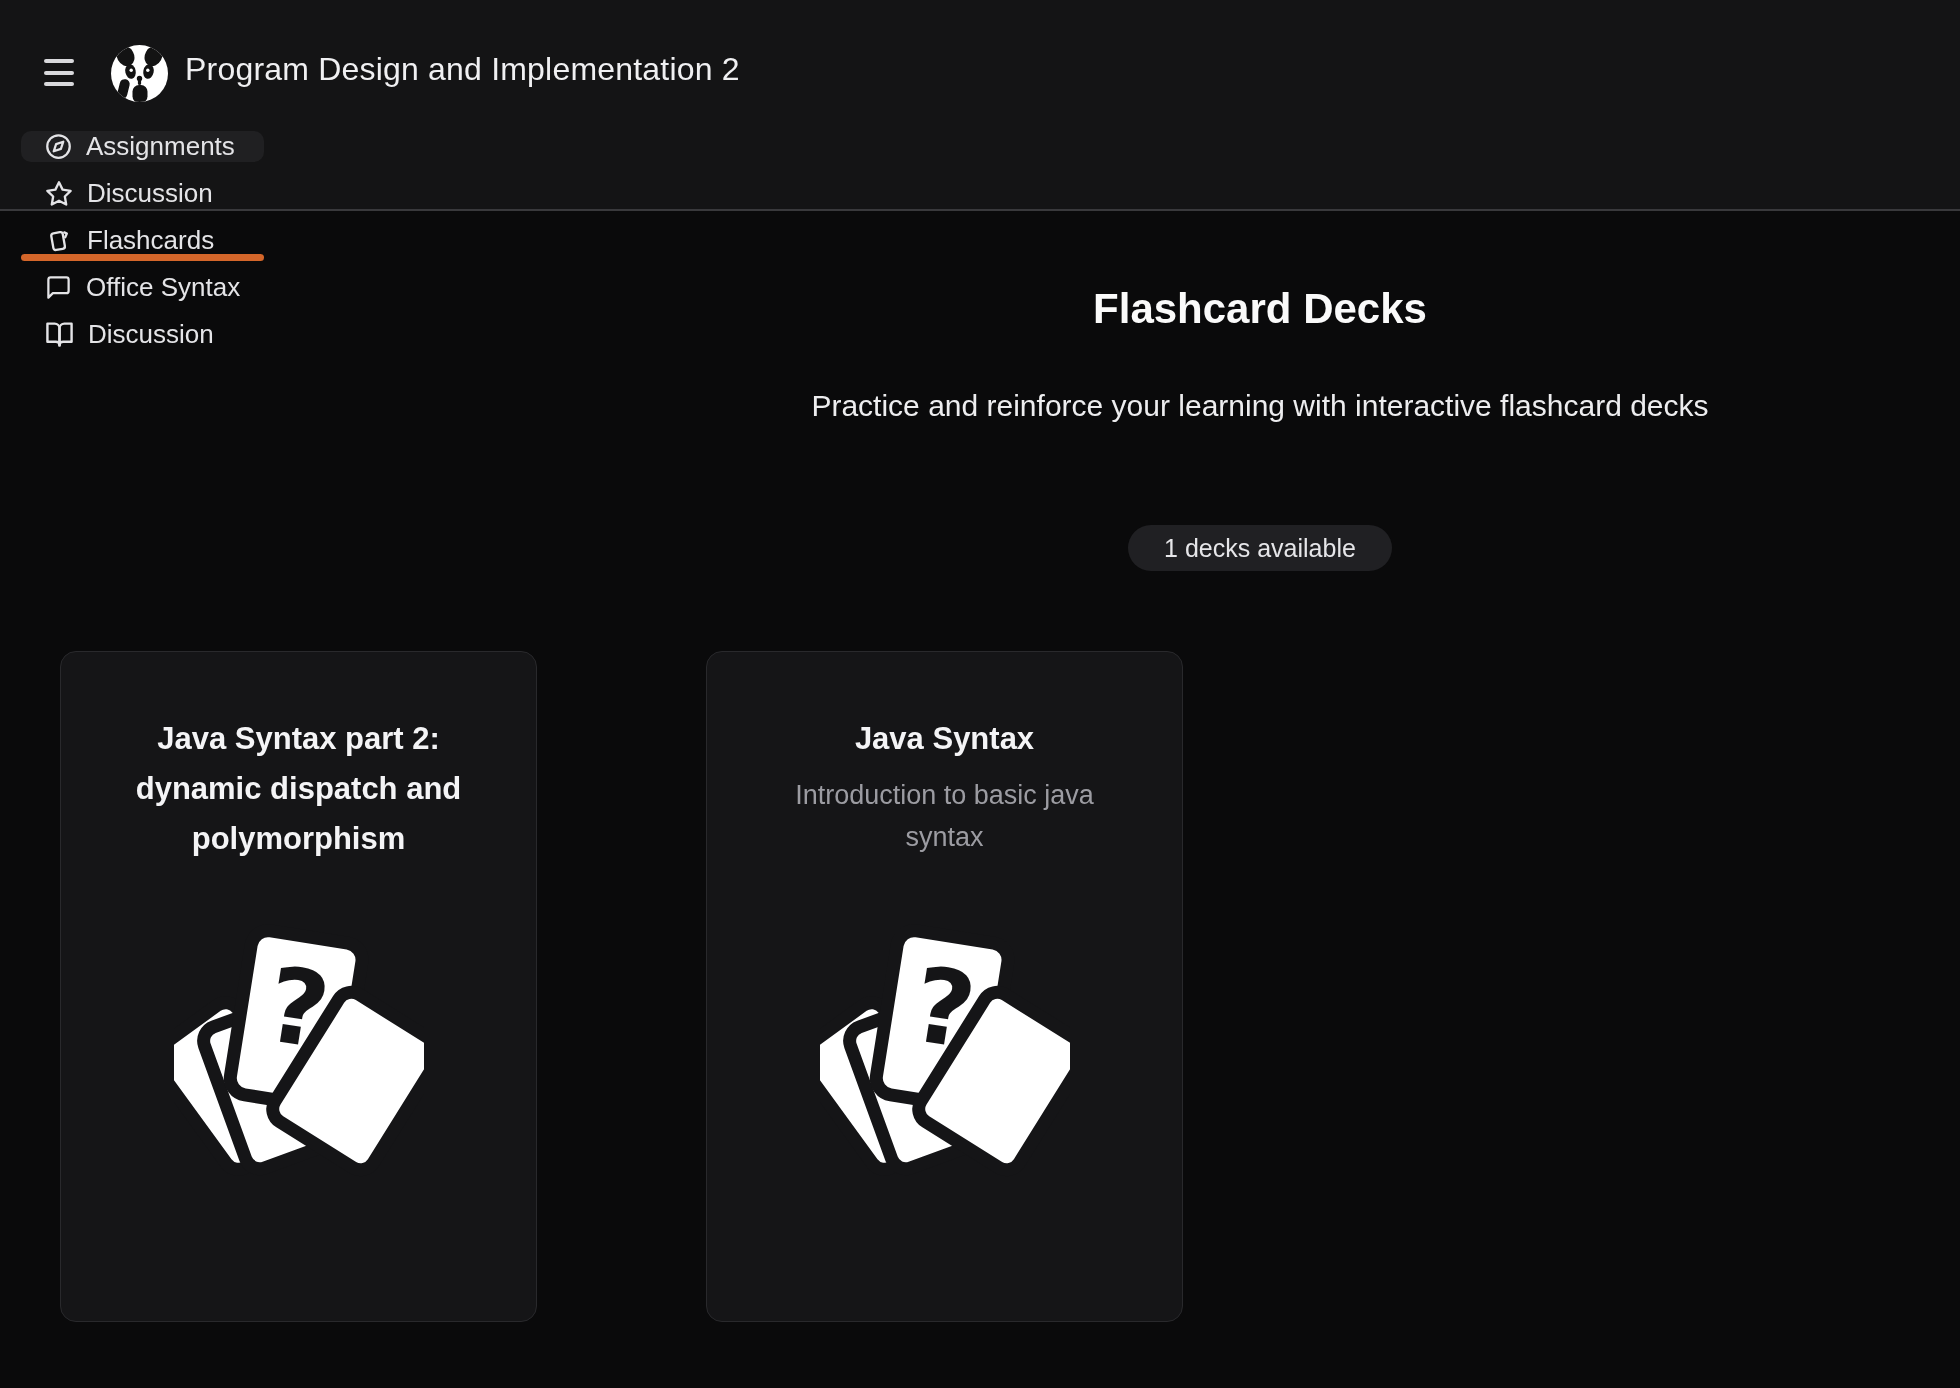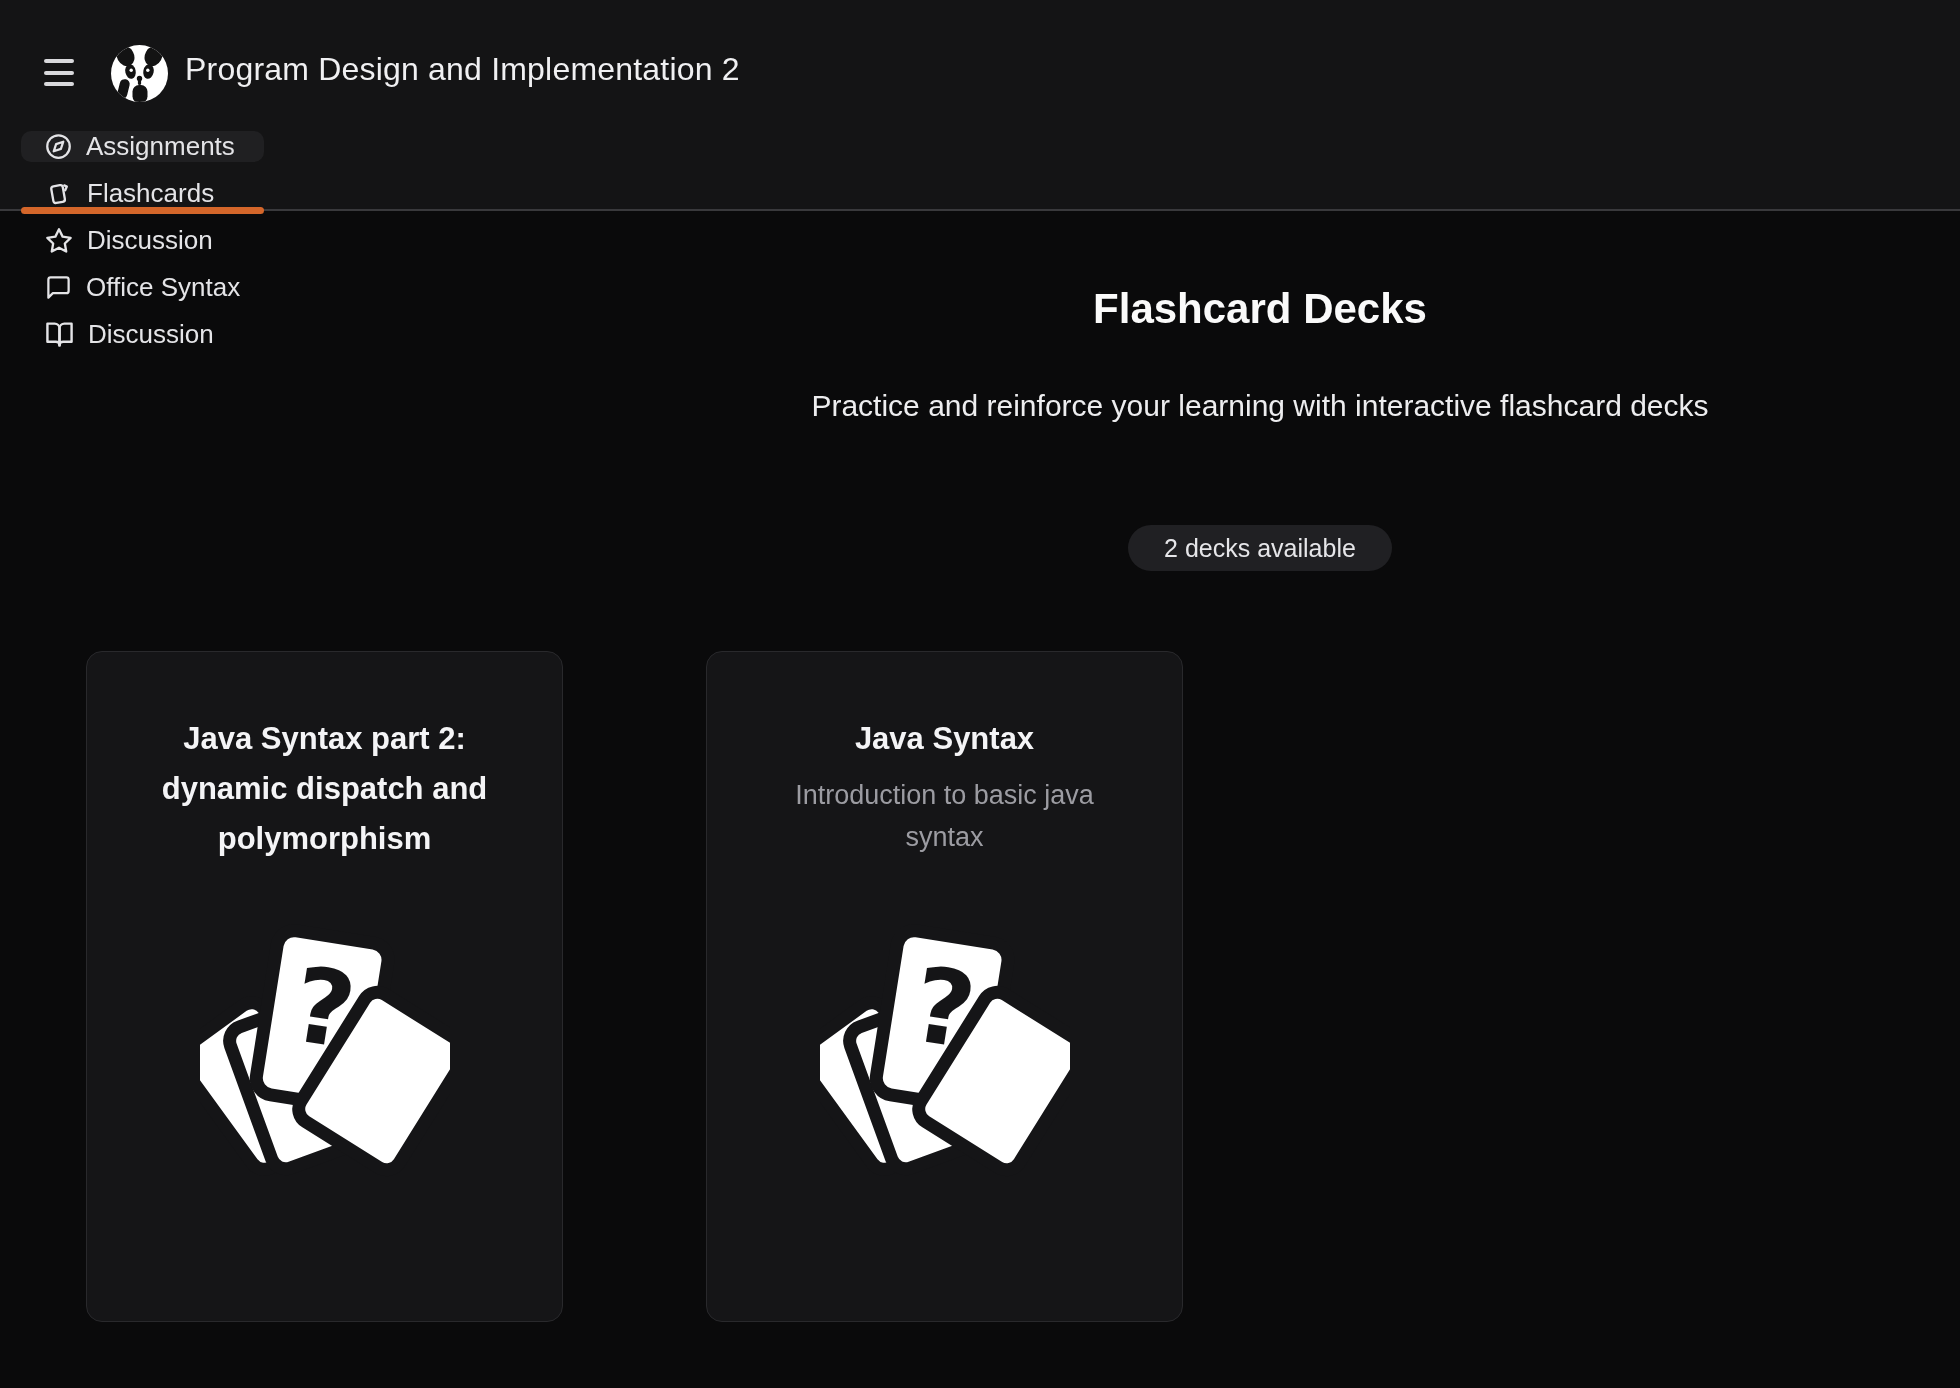--- a/index.html
+++ b/index.html
@@ -129,21 +129,21 @@
     top: 651px;
     width: 477px;
     height: 671px;
     box-sizing: border-box;
     background: #151517;
     border: 1px solid #29292c;
     border-radius: 16px;
     cursor: pointer;
     text-align: center;
   }
-  .deck-card.card-0 { left: 86px; }
+  .deck-card.card-0 { left: 60px; }
   .deck-card.card-1 { left: 706px; }
   .deck-title {
     margin: 62px auto 0 auto;
     max-width: 360px;
     font-size: 31px;
     line-height: 50px;
     font-weight: 700;
     color: #f4f4f6;
   }
   .deck-description {
@@ -203,37 +203,37 @@
     <nav class="tabs">
 
       <button class="tab pill">
         <svg width="27" height="27" viewBox="0 0 24 24" fill="none" stroke="#e4e4e7" stroke-width="2" stroke-linecap="round" stroke-linejoin="round">
           <circle cx="12" cy="12" r="10"></circle>
           <polygon points="16.24 7.76 14.12 14.12 7.76 16.24 9.88 9.88"></polygon>
         </svg>
         <span>Assignments</span>
       </button>
 
+      <button class="tab">
+        <svg width="28" height="28" viewBox="0 0 24 24" fill="none" stroke="#e4e4e7" stroke-width="2" stroke-linecap="round" stroke-linejoin="round">
+          <polygon points="12 2 15.09 8.26 22 9.27 17 14.14 18.18 21.02 12 17.77 5.82 21.02 7 14.14 2 9.27 8.91 8.26 12 2"></polygon>
+        </svg>
+        <span>Discussion</span>
+      </button>
+
       <button class="tab active">
         <svg width="28" height="28" viewBox="0 0 24 24" fill="none" stroke="#e4e4e7" stroke-width="2" stroke-linecap="round" stroke-linejoin="round">
           <path d="M16.5 4.6 l2.2 1 -1.4 3.2"></path>
           <rect x="6.2" y="4.8" width="10" height="14.5" rx="2.2" transform="rotate(-10 11.2 12)"></rect>
         </svg>
         <span>Flashcards</span>
         <span class="tab-underline"></span>
       </button>
 
       <button class="tab">
-        <svg width="28" height="28" viewBox="0 0 24 24" fill="none" stroke="#e4e4e7" stroke-width="2" stroke-linecap="round" stroke-linejoin="round">
-          <polygon points="12 2 15.09 8.26 22 9.27 17 14.14 18.18 21.02 12 17.77 5.82 21.02 7 14.14 2 9.27 8.91 8.26 12 2"></polygon>
-        </svg>
-        <span>Discussion</span>
-      </button>
-
-      <button class="tab">
         <svg width="27" height="27" viewBox="0 0 24 24" fill="none" stroke="#e4e4e7" stroke-width="2" stroke-linecap="round" stroke-linejoin="round">
           <path d="M21 15a2 2 0 0 1-2 2H7l-4 4V5a2 2 0 0 1 2-2h14a2 2 0 0 1 2 2z"></path>
         </svg>
         <span>Office Syntax</span>
       </button>
 
       <button class="tab">
         <svg width="29" height="29" viewBox="0 0 24 24" fill="none" stroke="#e4e4e7" stroke-width="2" stroke-linecap="round" stroke-linejoin="round">
           <path d="M2 3h6a4 4 0 0 1 4 4v14a3 3 0 0 0-3-3H2z"></path>
           <path d="M22 3h-6a4 4 0 0 0-4 4v14a3 3 0 0 1 3-3h7z"></path>
@@ -241,21 +241,21 @@
         <span>Discussion</span>
       </button>
 
     </nav>
   </header>
 
   <section class="hero">
     <h1 class="page-title">Flashcard Decks</h1>
     <p class="page-subtitle">Practice and reinforce your learning with interactive flashcard decks</p>
     <div class="badge-row">
-      <span class="deck-count-badge">2 decks available</span>
+      <span class="deck-count-badge">1 decks available</span>
     </div>
   </section>
 
   <div class="deck-card card-0">
     <div class="deck-title">Java Syntax part 2: dynamic dispatch and polymorphism</div>
     <div class="deck-description"></div>
     <svg class="deck-icon" width="250" height="260" viewBox="0 0 250 260">
       <g stroke="#151517" stroke-width="13" fill="#ffffff">
         <rect x="8" y="92" width="100" height="148" rx="15" transform="rotate(-36 58 166)"></rect>
         <rect x="48" y="90" width="102" height="150" rx="15" transform="rotate(-20 99 165)"></rect>

